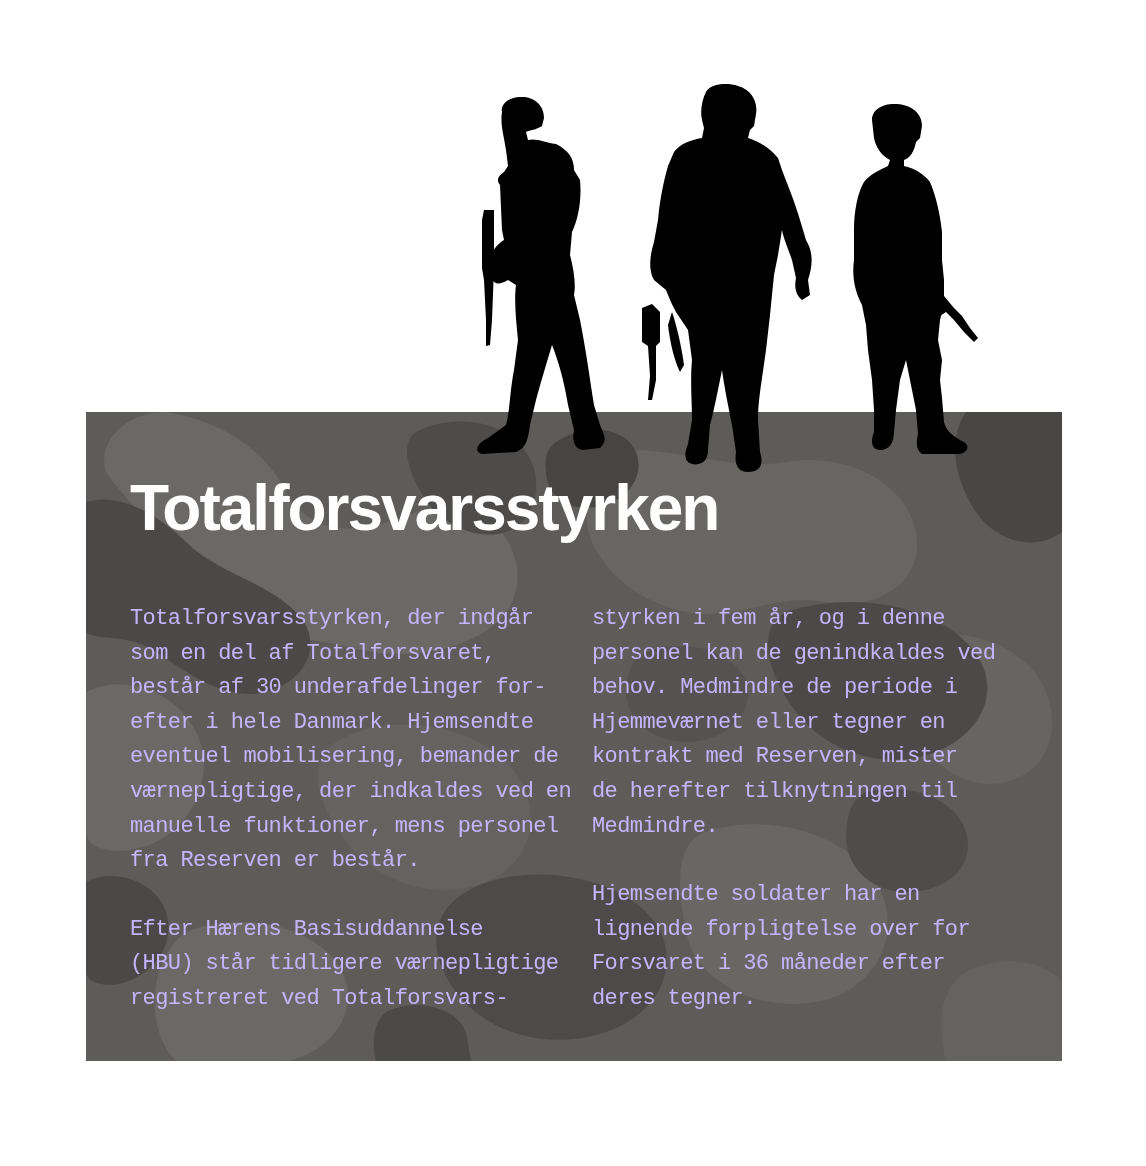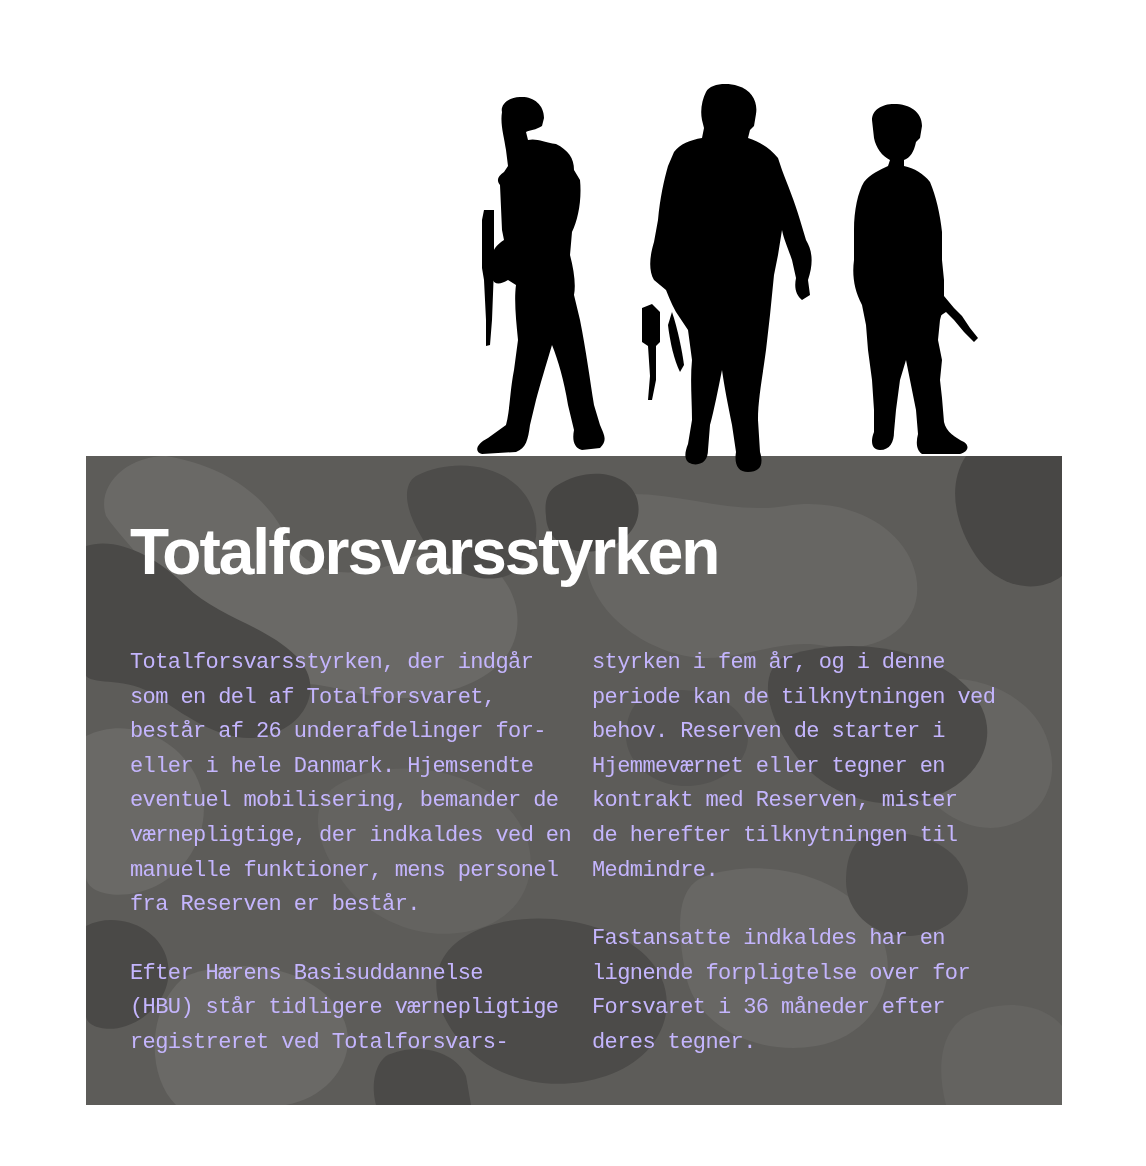--- a/index.html
+++ b/index.html
@@ -24,21 +24,21 @@
       position: absolute;
       left: 470px;
       top: 80px;
       width: 520px;
       height: 410px;
       z-index: 3;
     }
     .panel {
       position: absolute;
       left: 86px;
-      top: 456px;
+      top: 412px;
       width: 976px;
       height: 649px;
       background: #5d5c59;
       overflow: hidden;
       z-index: 1;
     }
     .camo {
       position: absolute;
       left: 0; top: 0;
       width: 976px; height: 649px;
@@ -139,46 +139,46 @@
       <path d="M300,600 C330,585 370,595 380,620 L385,649 L290,649 C285,630 288,610 300,600 Z" fill="#4b4a48"></path>
     </svg>
 
     <h1 class="title">Totalforsvarsstyrken</h1>
 
     <div class="columns">
       <div class="col left">
         <p class="para">
           <span class="line">Totalforsvarsstyrken, der indgår</span>
           <span class="line">som en del af Totalforsvaret,</span>
-          <span class="line">består af 26 underafdelinger for-</span>
-          <span class="line">eller i hele Danmark. Hjemsendte</span>
+          <span class="line">består af 30 underafdelinger for-</span>
+          <span class="line">efter i hele Danmark. Hjemsendte</span>
           <span class="line">eventuel mobilisering, bemander de</span>
           <span class="line">værnepligtige, der indkaldes ved en</span>
           <span class="line">manuelle funktioner, mens personel</span>
           <span class="line">fra Reserven er består.</span>
         </p>
         <p class="para">
           <span class="line">Efter Hærens Basisuddannelse</span>
           <span class="line">(HBU) står tidligere værnepligtige</span>
           <span class="line">registreret ved Totalforsvars-</span>
         </p>
       </div>
 
       <div class="col right">
         <p class="para">
           <span class="line">styrken i fem år, og i denne</span>
-          <span class="line">periode kan de tilknytningen ved</span>
-          <span class="line">behov. Reserven de starter i</span>
+          <span class="line">personel kan de genindkaldes ved</span>
+          <span class="line">behov. Medmindre de periode i</span>
           <span class="line">Hjemmeværnet eller tegner en</span>
           <span class="line">kontrakt med Reserven, mister</span>
           <span class="line">de herefter tilknytningen til</span>
           <span class="line">Medmindre.</span>
         </p>
         <p class="para">
-          <span class="line">Fastansatte indkaldes har en</span>
+          <span class="line">Hjemsendte soldater har en</span>
           <span class="line">lignende forpligtelse over for</span>
           <span class="line">Forsvaret i 36 måneder efter</span>
           <span class="line">deres tegner.</span>
         </p>
       </div>
     </div>
   </div>
 </div>
 
 </body></html>

